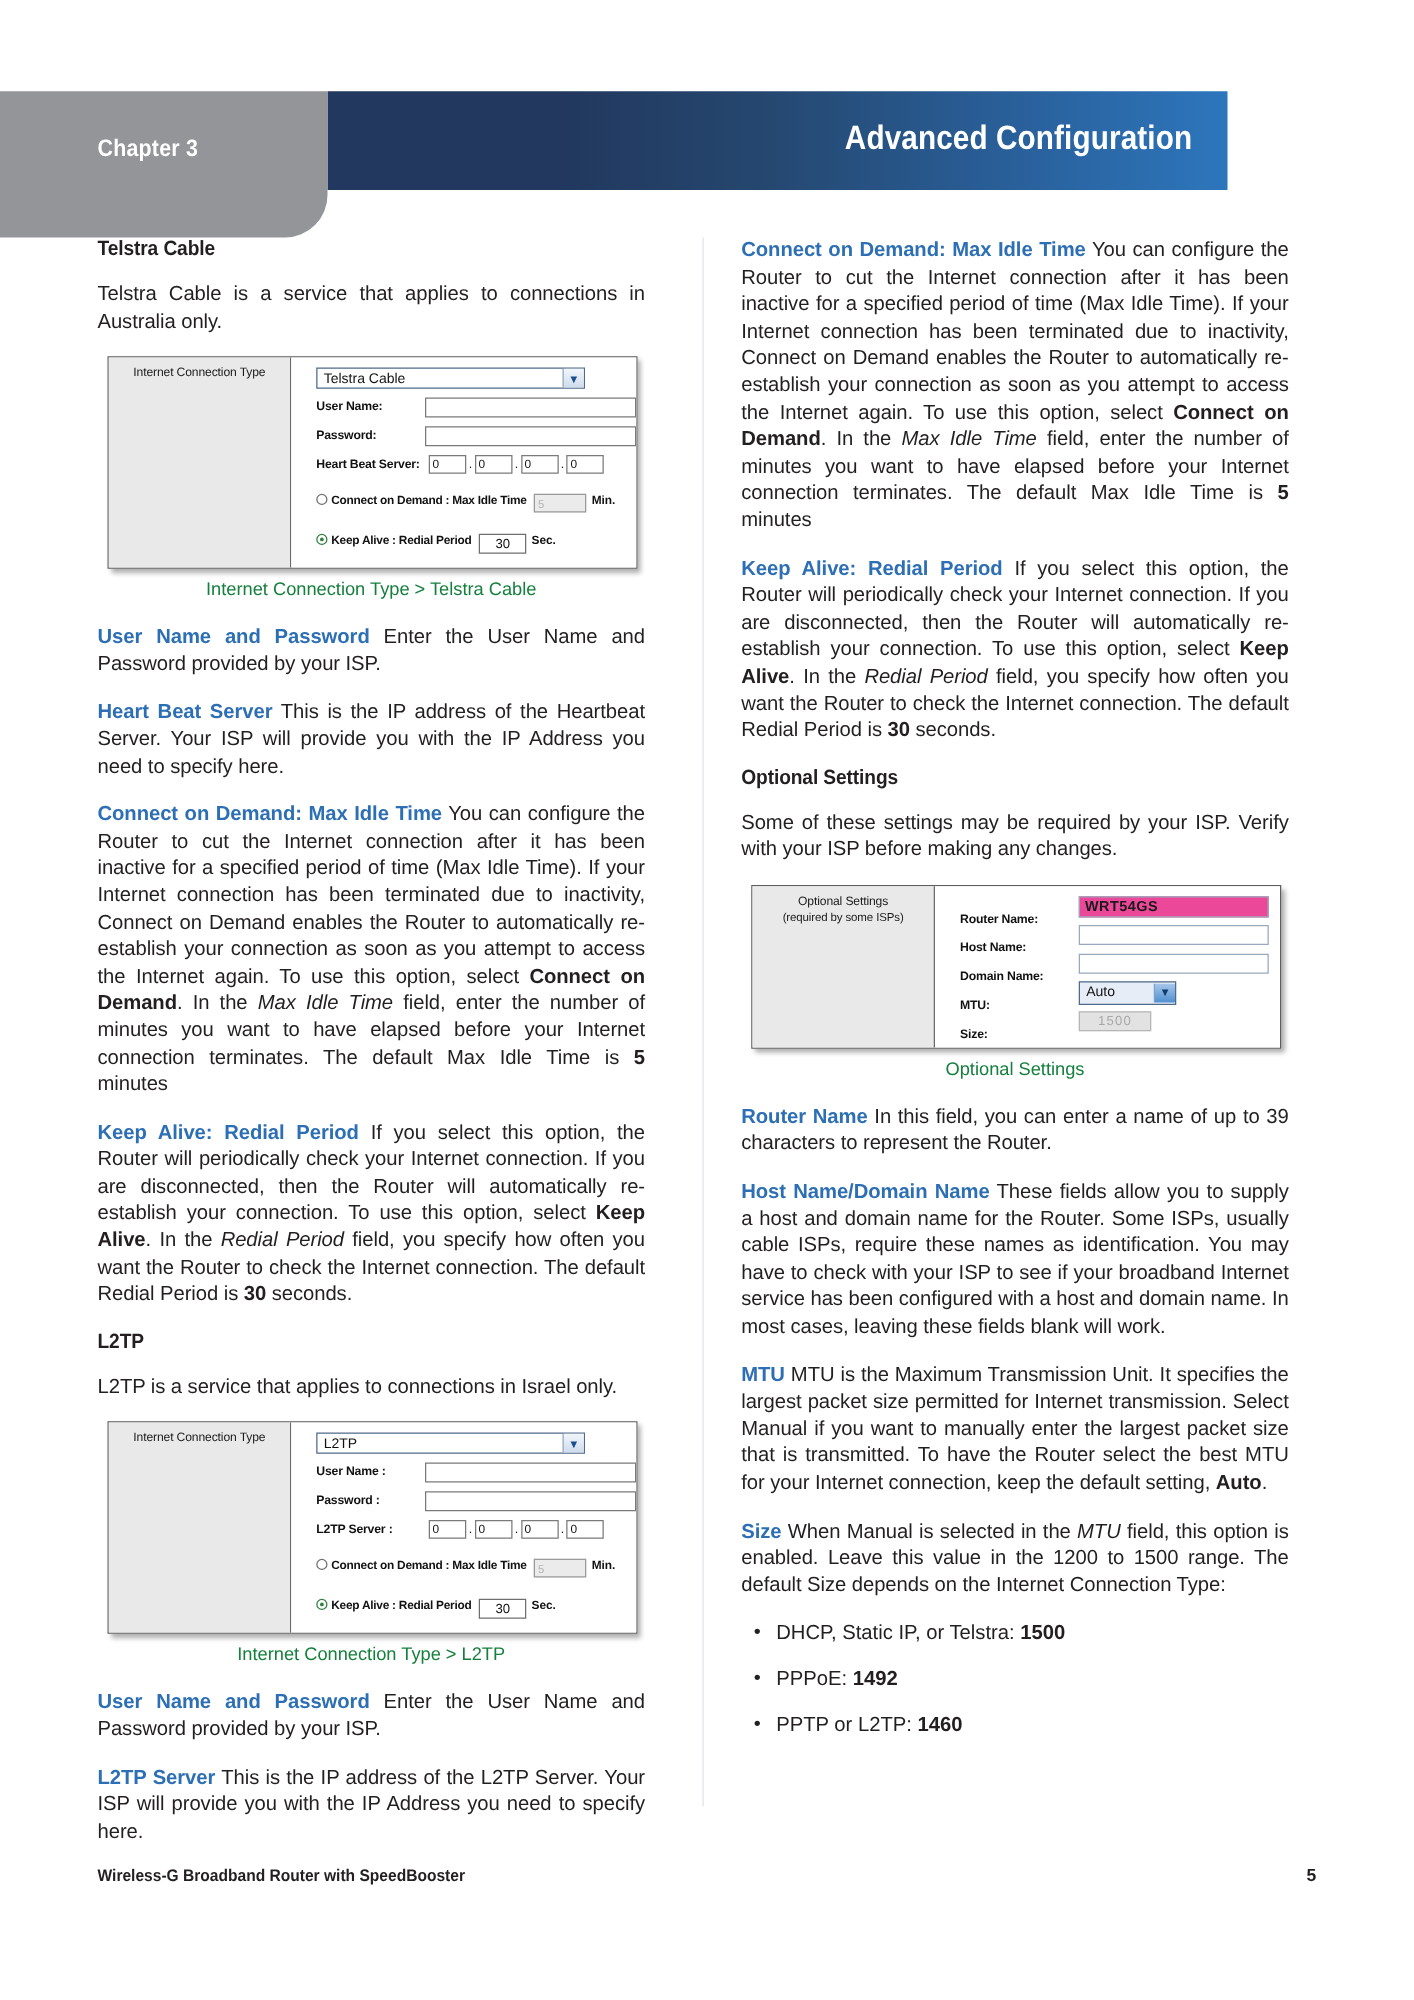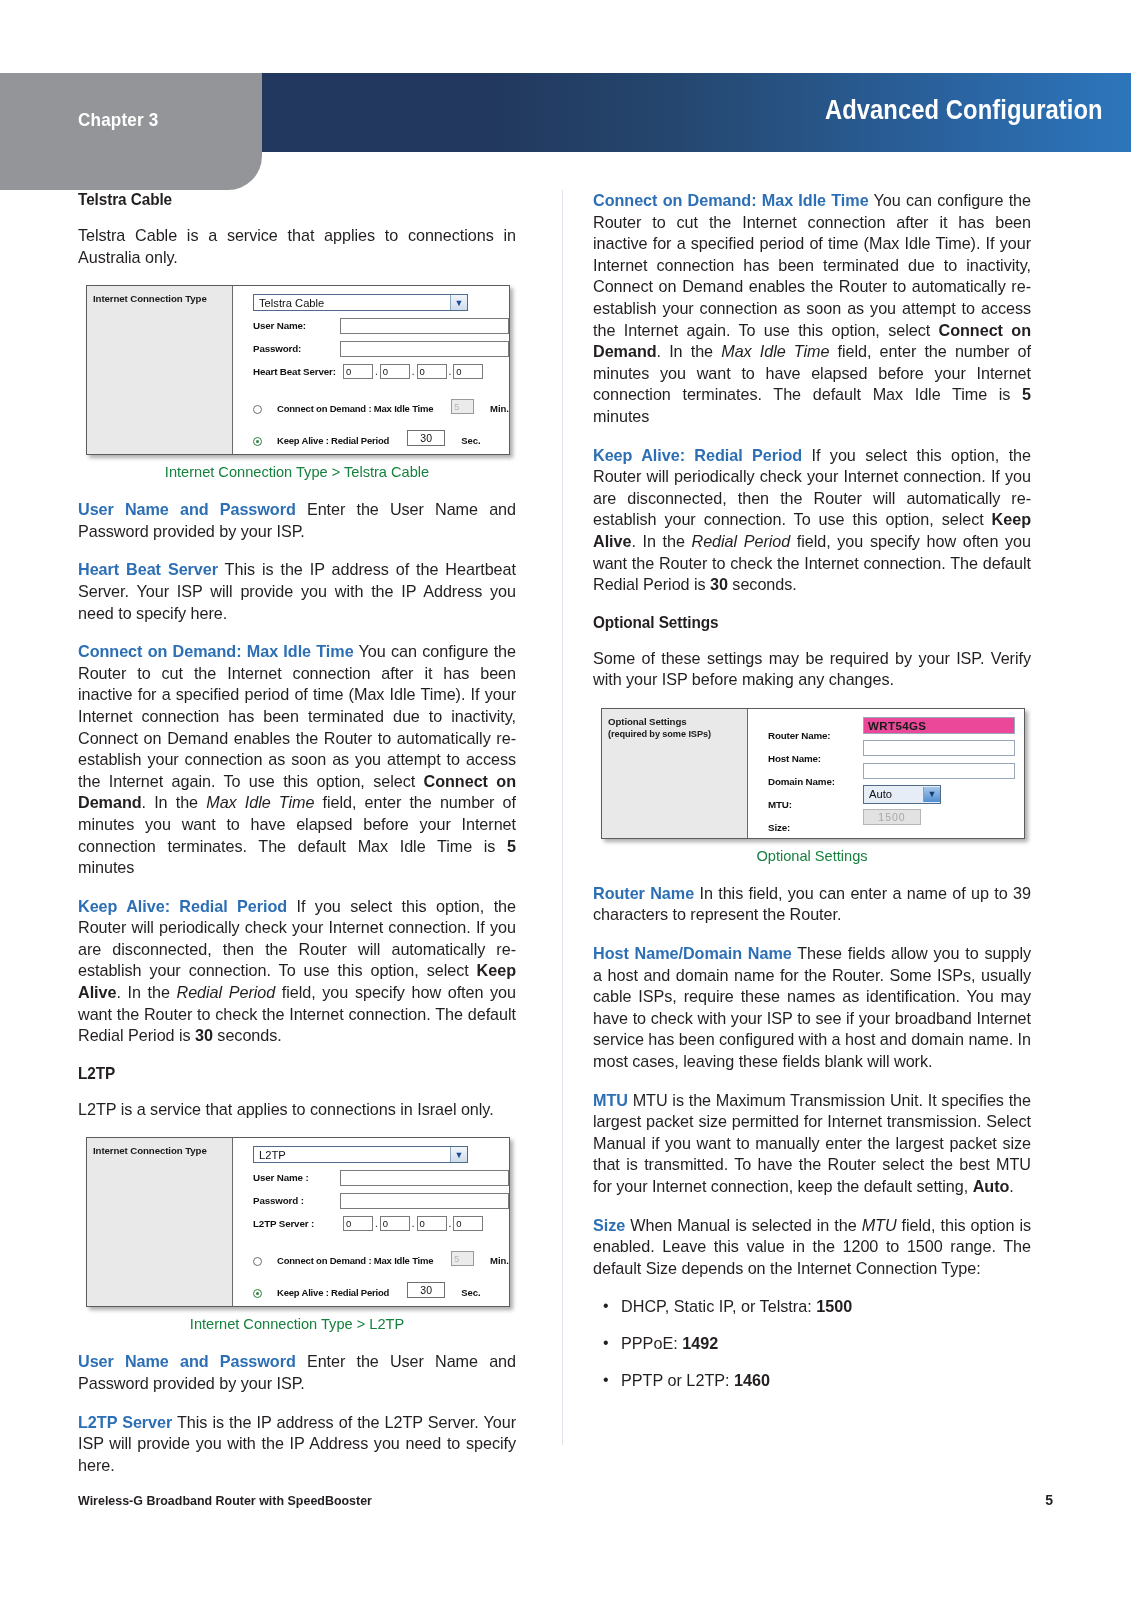--- a/index.html
+++ b/index.html
@@ -36,21 +36,21 @@
     font-weight: bold;
     letter-spacing: 0.2px;
     font-stretch: condensed;
     transform: scaleX(0.9);
     transform-origin: left center;
     white-space: nowrap;
   }
   .header-bar {
     position: absolute;
     left: 262px; top: 73px;
-    width: 869px; height: 79px;
+    width: 720px; height: 79px;
     background: linear-gradient(to right, #22385e 0%, #22385e 26%, #25476f 48%, #2a63a0 80%, #2d76bc 100%);
     z-index: 2;
   }
   .header-title {
     position: absolute;
     right: 28px; top: 22px;
     color: #ffffff;
     font-size: 27px;
     font-weight: bold;
     letter-spacing: 0.1px;
@@ -148,23 +148,23 @@
   .fig-left {
     width: 146px;
     background: #e9e9e9;
     border-right: 1px solid #6a6a6a;
     box-sizing: border-box;
     padding: 7px 6px 0 6px;
     flex: 0 0 146px;
   }
   .fig-left-title {
     font-size: 9.7px;
-    font-weight: bold;
+    font-weight: normal;
     color: #1a1a1a;
-    text-align: left;
+    text-align: center;
     line-height: 12px;
     letter-spacing: -0.1px;
   }
   .fig-left-title.small { font-size: 9.2px; }
   .fig-right {
     flex: 1 1 auto;
     padding: 6px 0 8px 20px;
     background: #ffffff;
     overflow: hidden;
   }
@@ -245,21 +245,21 @@
     border: 1px solid #7a7a7a;
     background: #fff;
     font-size: 9.5px;
     color: #111;
     padding-left: 2px;
     line-height: 14px;
     box-sizing: border-box;
   }
   .dot { padding: 0 2px; font-size: 10px; color: #111; }
 
-  .radio-row { display: flex; align-items: flex-end; height: 19px; margin-top: 13px; gap: 12px; }
+  .radio-row { display: flex; align-items: flex-start; height: 19px; margin-top: 13px; }
   .radio {
     width: 9px; height: 9px; border-radius: 50%;
     border: 1px solid #6f6f6f; background: #fff;
     margin-right: 3px;
     flex: 0 0 9px;
     box-sizing: border-box;
   }
   .radio.on {
     border-color: #2f7f3f;
     position: relative;

